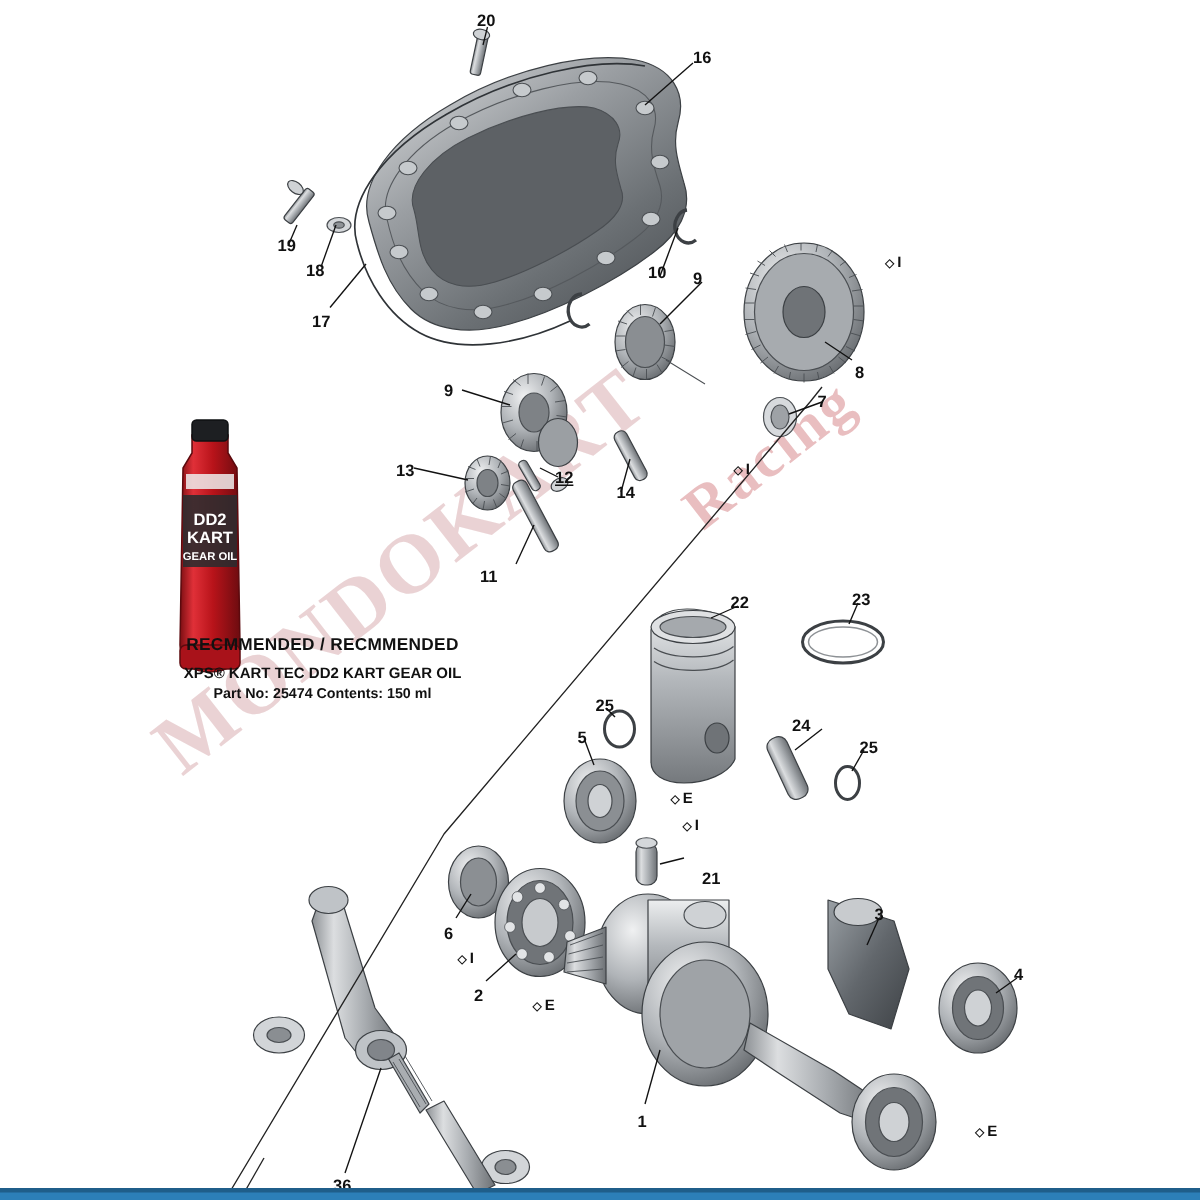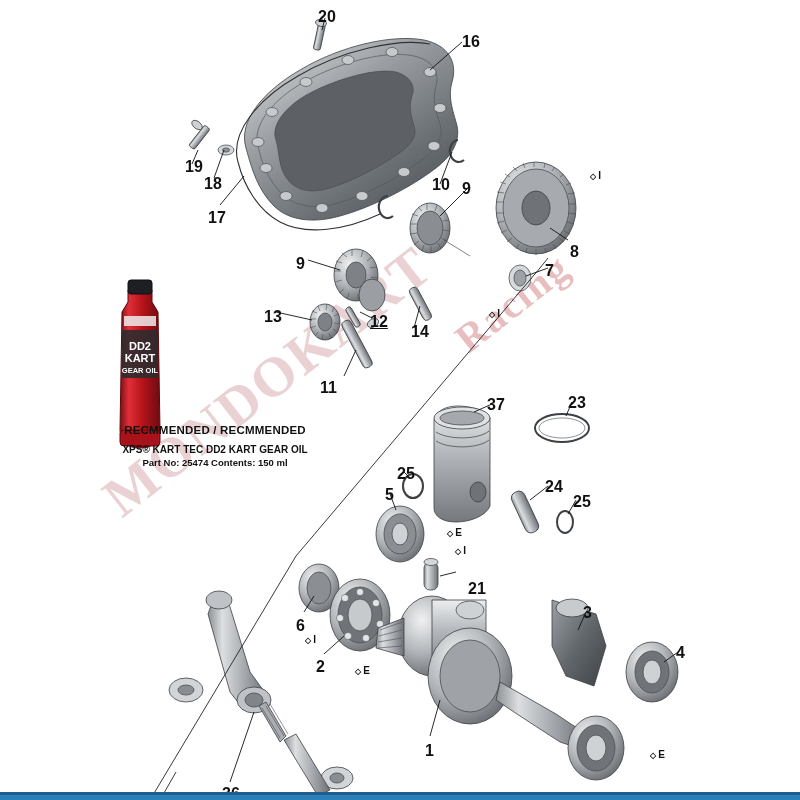--- a/index.html
+++ b/index.html
@@ -48,21 +48,21 @@
     left: 355px;
     top: 100px;
     font-size: 40px;
     transform: rotate(-38deg);
     transform-origin: left bottom;
     color: #e2a9ab;
   }
   
   .lbl {
     position: absolute;
-    font-size: 16px;
+    font-size: 11px;
     font-weight: bold;
     color: #111;
     z-index: 30;
     white-space: nowrap;
   }
   .svg-layer {
     position: absolute;
     left: 0; top: 0;
     width: 800px;
     height: 800px;
@@ -467,24 +467,24 @@
       <div class="lbl" style="left: 208px; top: 209px;">17</div>
       <div class="lbl" style="left: 432px; top: 176px;">10</div>
       <div class="lbl" style="left: 462px; top: 180px;">9</div>
       <div class="lbl" style="left: 570px; top: 243px;">8</div>
       <div class="lbl" style="left: 545px; top: 262px;">7</div>
       <div class="lbl" style="left: 296px; top: 255px;">9</div>
       <div class="lbl" style="left: 264px; top: 308px;">13</div>
       <div class="lbl" style="left: 370px; top: 313px; text-decoration: underline;">12</div>
       <div class="lbl" style="left: 411px; top: 323px;">14</div>
       <div class="lbl" style="left: 320px; top: 379px;">11</div>
-      <div class="lbl" style="left: 487px; top: 396px;">37</div>
+      <div class="lbl" style="left: 487px; top: 396px;">22</div>
       <div class="lbl" style="left: 568px; top: 394px;">23</div>
       <div class="lbl" style="left: 397px; top: 465px;">25</div>
-      <div class="lbl" style="left: 545px; top: 478px;">24</div>
+      <div class="lbl" style="left: 528px; top: 478px;">24</div>
       <div class="lbl" style="left: 573px; top: 493px;">25</div>
       <div class="lbl" style="left: 385px; top: 486px;">5</div>
       <div class="lbl" style="left: 452px; top: 580px; margin-left: 16px;">21</div>
       <div class="lbl" style="left: 296px; top: 617px;">6</div>
       <div class="lbl" style="left: 583px; top: 604px;">3</div>
       <div class="lbl" style="left: 316px; top: 658px;">2</div>
       <div class="lbl" style="left: 676px; top: 644px;">4</div>
       <div class="lbl" style="left: 425px; top: 742px;">1</div>
       <div class="lbl" style="left: 222px; top: 785px;">36</div>
     </div>

